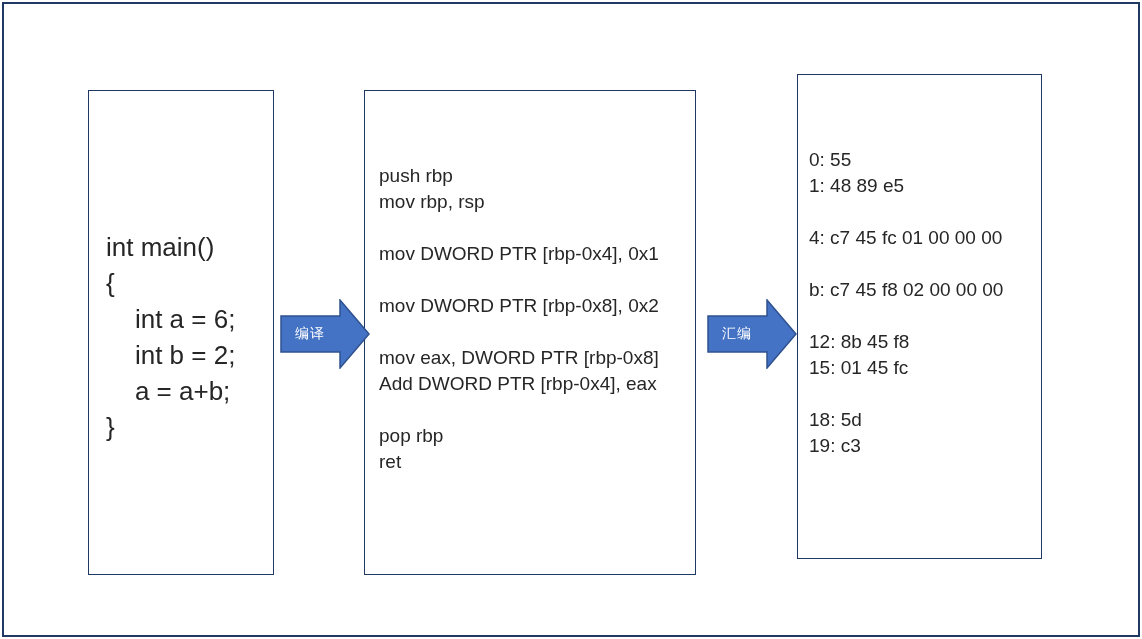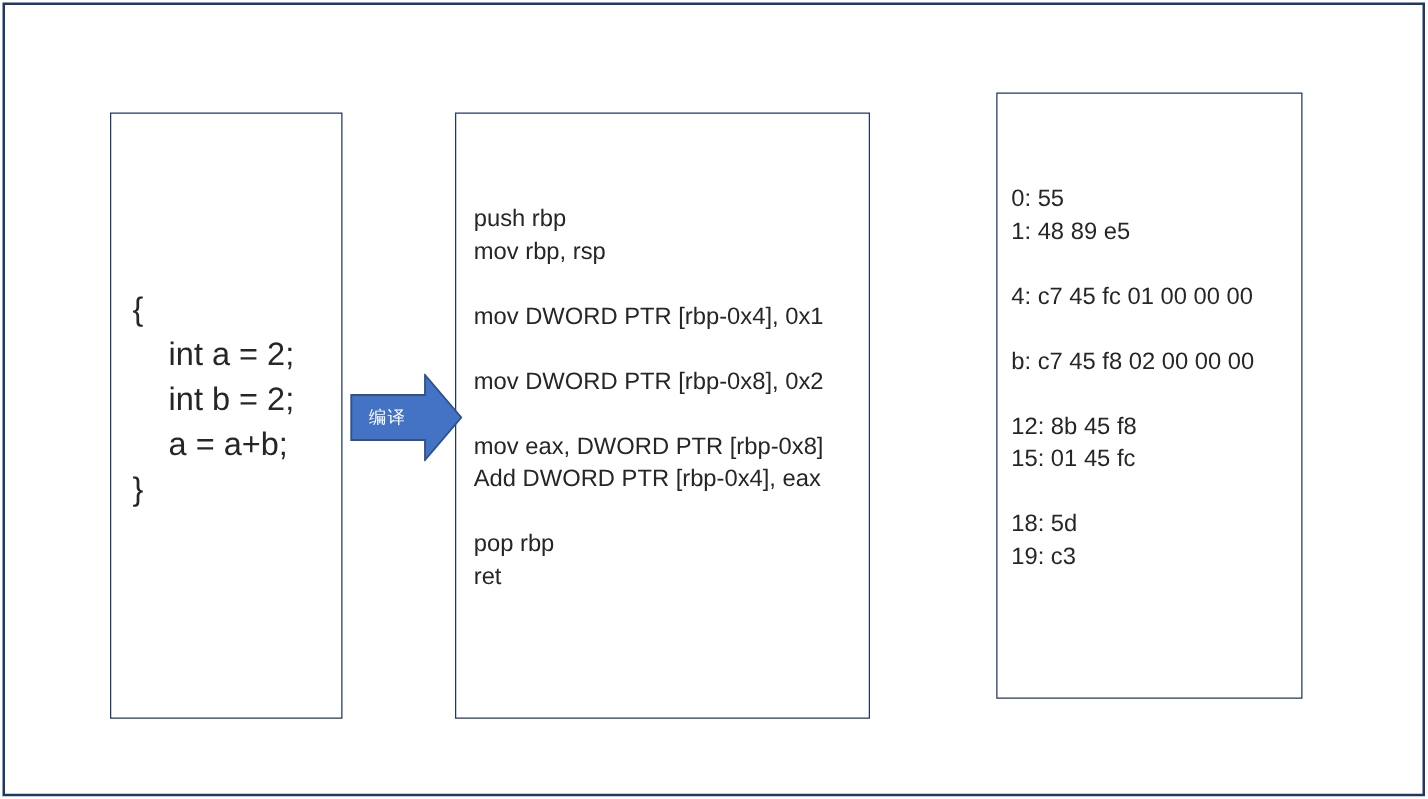--- a/index.html
+++ b/index.html
@@ -54,32 +54,38 @@
   }
 </style>
 </head>
 <body>
 
 <div class="canvas">
 
   <div class="frame"></div>
 
   <div class="box box-source">
-    <div class="code code-source"><div class="code-line">{</div><div class="code-line">    int a = 2;</div><div class="code-line">    int b = 2;</div><div class="code-line">    a = a+b;</div><div class="code-line">}</div></div>
+    <div class="code code-source"><div class="code-line">int main()</div><div class="code-line">{</div><div class="code-line">    int a = 6;</div><div class="code-line">    int b = 2;</div><div class="code-line">    a = a+b;</div><div class="code-line">}</div></div>
   </div>
 
   <div class="box box-asm">
     <div class="code code-asm"><div class="code-line">push rbp</div><div class="code-line">mov rbp, rsp</div><div class="code-line">&nbsp;</div><div class="code-line">mov DWORD PTR [rbp-0x4], 0x1</div><div class="code-line">&nbsp;</div><div class="code-line">mov DWORD PTR [rbp-0x8], 0x2</div><div class="code-line">&nbsp;</div><div class="code-line">mov eax, DWORD PTR [rbp-0x8]</div><div class="code-line">Add DWORD PTR [rbp-0x4], eax</div><div class="code-line">&nbsp;</div><div class="code-line">pop rbp</div><div class="code-line">ret</div></div>
   </div>
 
   <div class="box box-machine">
     <div class="code code-machine"><div class="code-line">0: 55</div><div class="code-line">1: 48 89 e5</div><div class="code-line">&nbsp;</div><div class="code-line">4: c7 45 fc 01 00 00 00</div><div class="code-line">&nbsp;</div><div class="code-line">b: c7 45 f8 02 00 00 00</div><div class="code-line">&nbsp;</div><div class="code-line">12: 8b 45 f8</div><div class="code-line">15: 01 45 fc</div><div class="code-line">&nbsp;</div><div class="code-line">18: 5d</div><div class="code-line">19: c3</div></div>
   </div>
 
   <div class="arrow arrow-compile">
     <svg width="90" height="70" viewBox="0 0 90 70">
       <polygon points="1,17 60,17 60,1 89,35 60,69 60,53 1,53" stroke-width="1.5" fill="#4472c4" stroke="#2f528f"></polygon>
     </svg>
     <span class="arrow-label">编译</span>
   </div>
 
+  <div class="arrow arrow-assemble">
+    <svg width="90" height="70" viewBox="0 0 90 70">
+      <polygon points="1,17 60,17 60,1 89,35 60,69 60,53 1,53" stroke-width="1.5" fill="#4472c4" stroke="#2f528f"></polygon>
+    </svg>
+    <span class="arrow-label">汇编</span>
+  </div>
 
 </div>
 
 </body></html>

